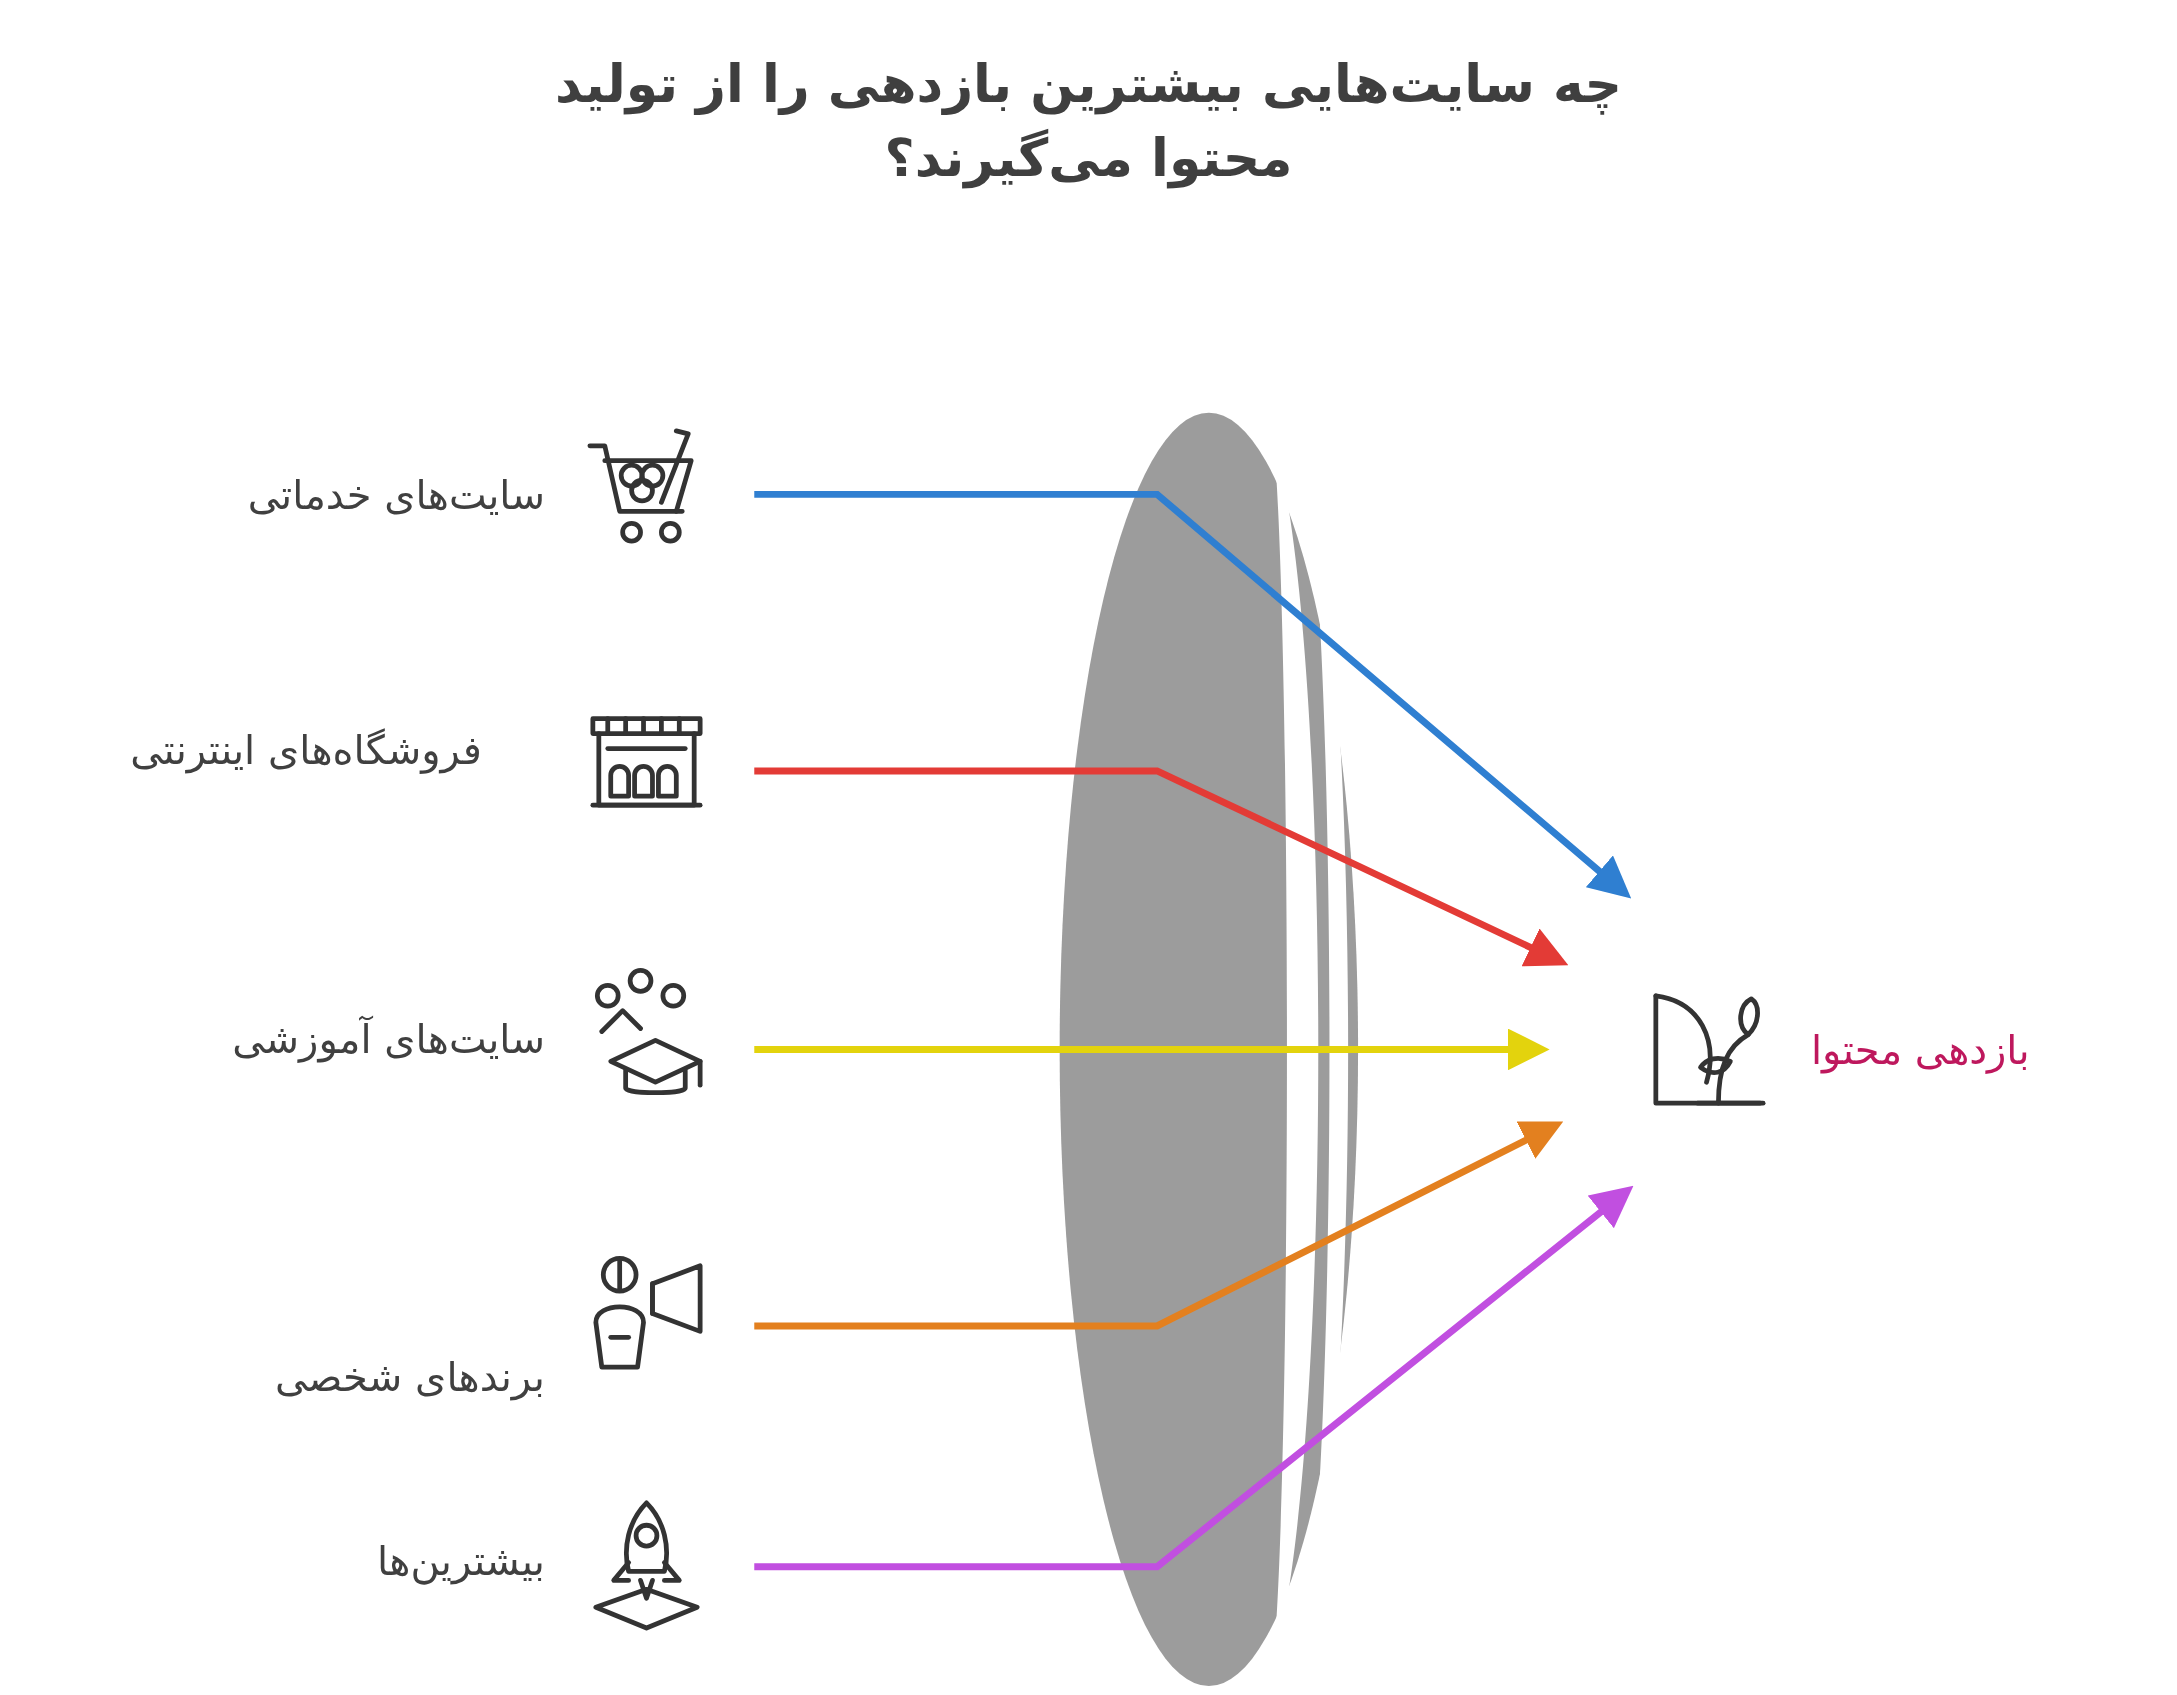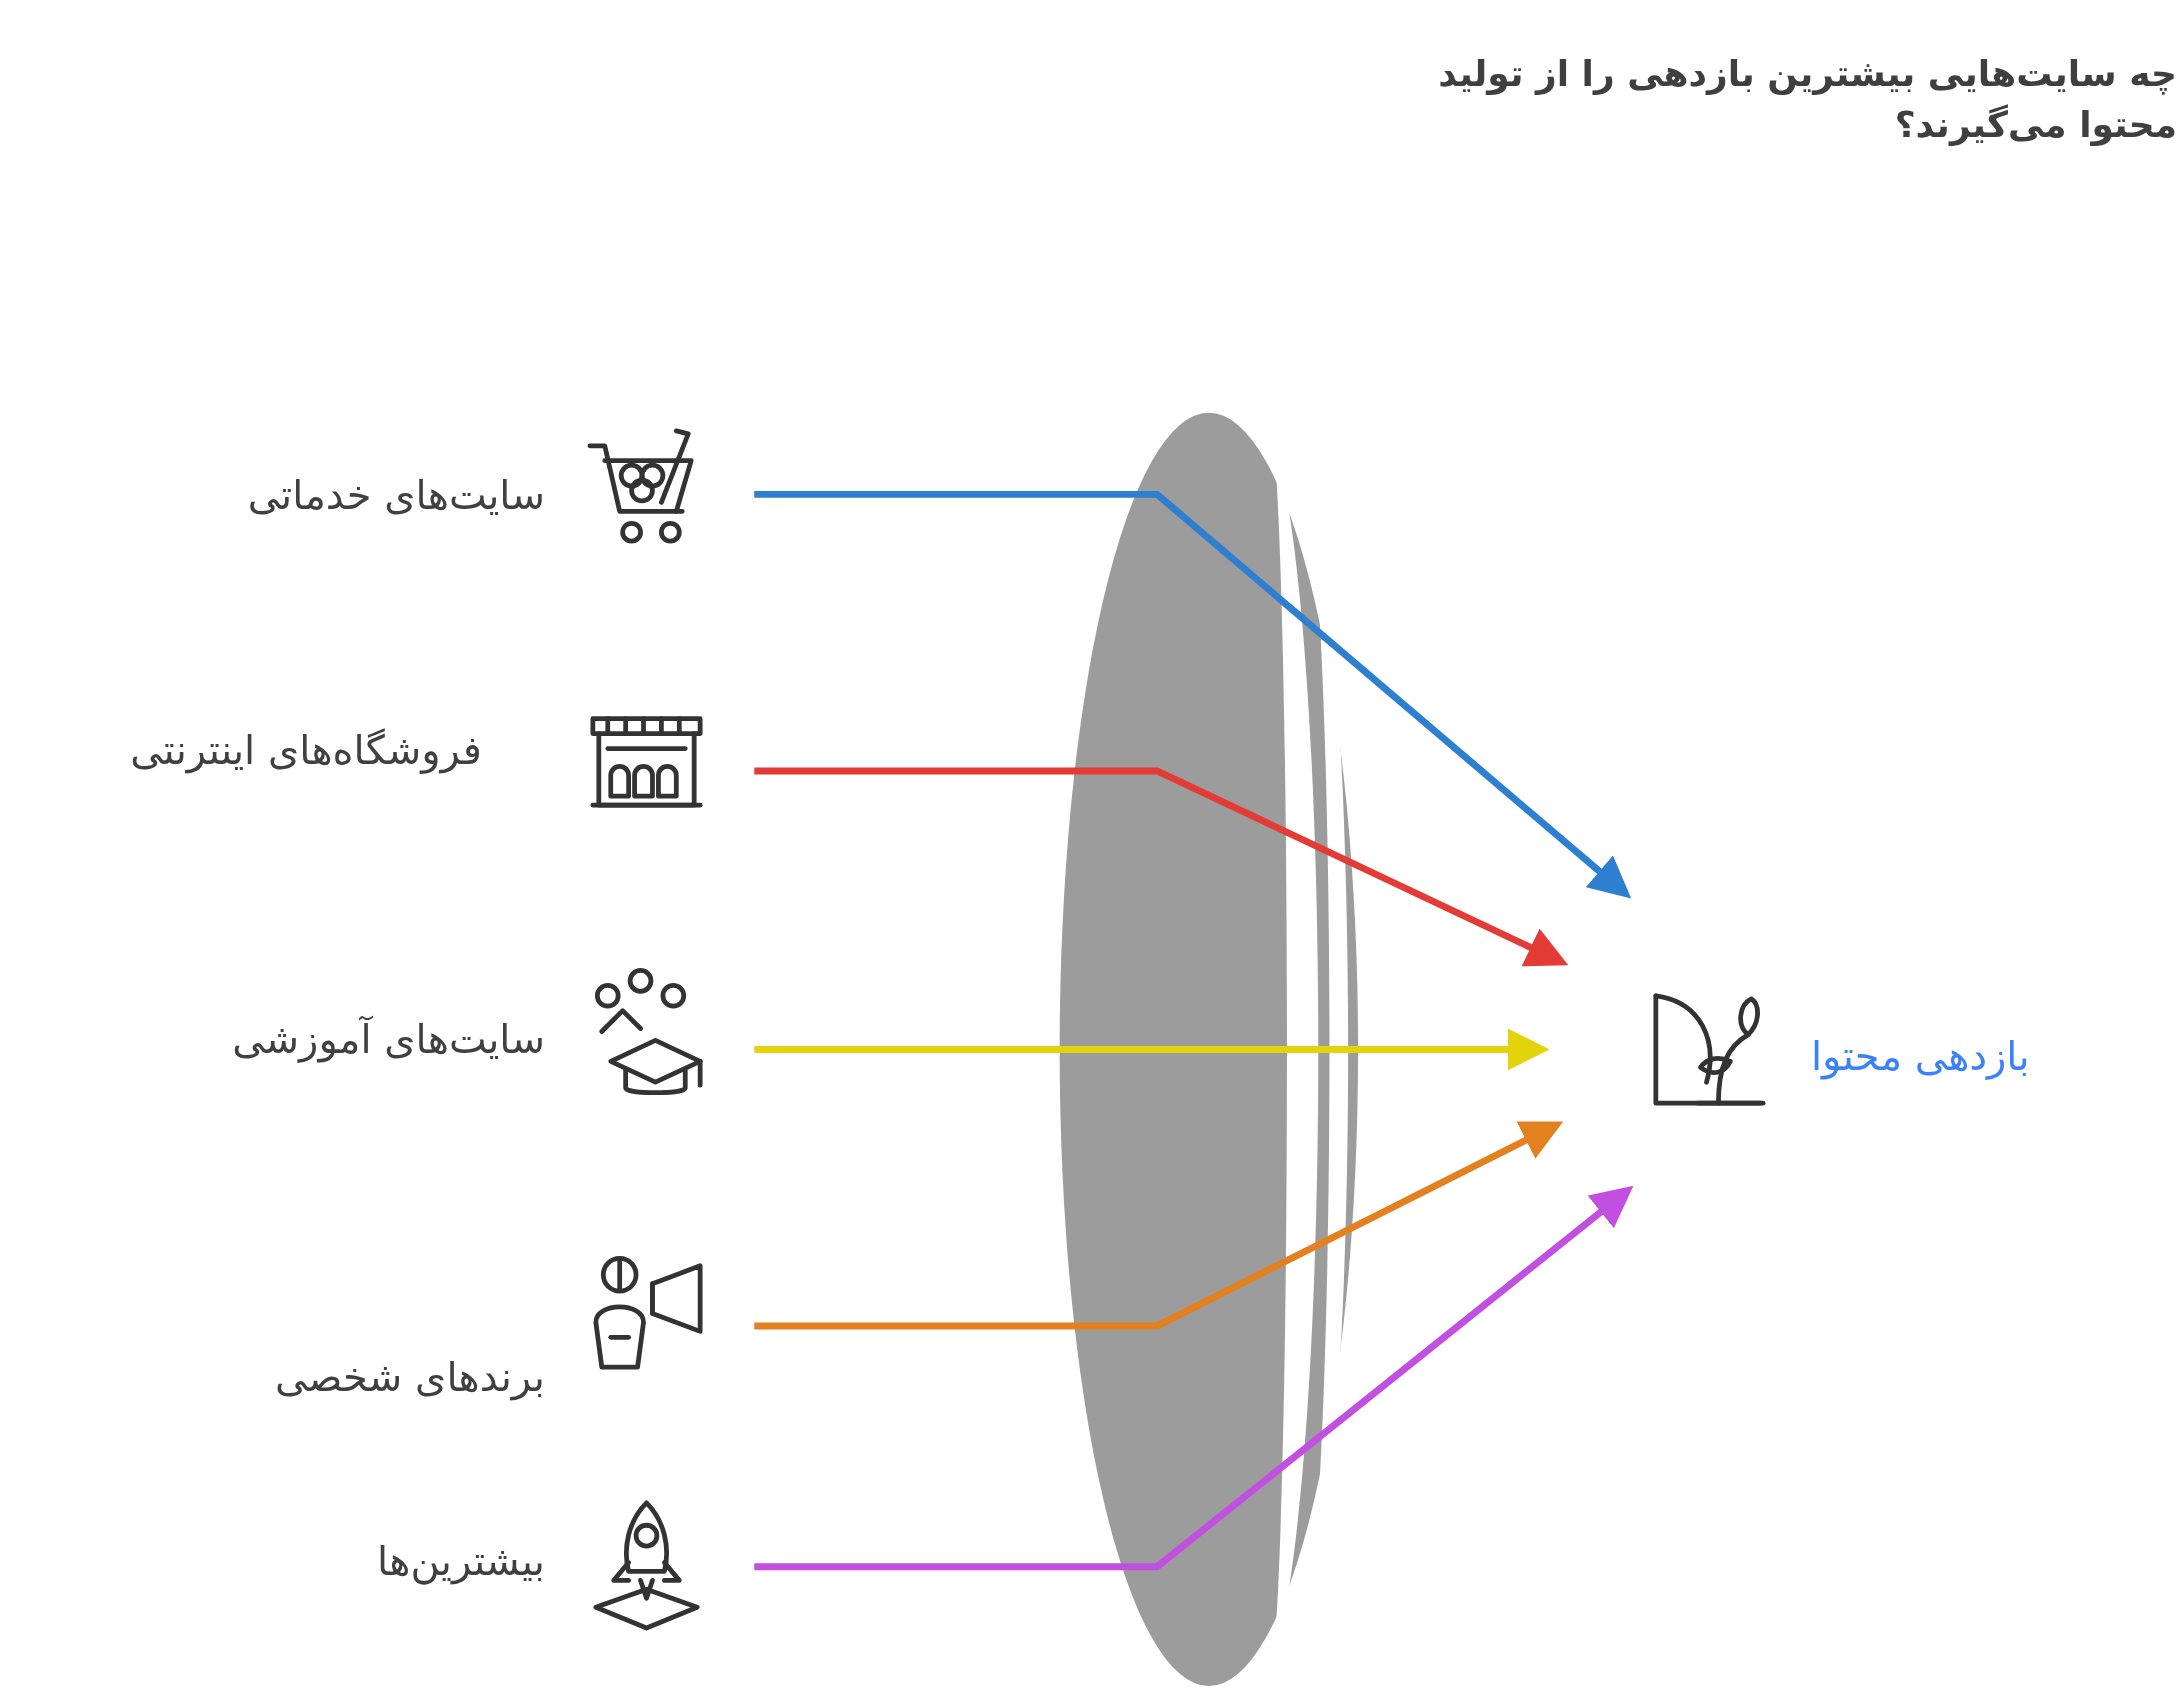--- a/index.html
+++ b/index.html
@@ -18,22 +18,22 @@
     position: absolute;
     inset: 0;
     width: 2177px;
     height: 1695px;
   }
   .title {
     position: absolute;
     top: 48px;
     left: 0;
     width: 2177px;
-    text-align: right;
-    font-size: 36px;
+    text-align: center;
+    font-size: 52px;
     font-weight: bold;
     color: #3f3f3f;
     line-height: 1.42;
     letter-spacing: 0px;
   }
   .title span { display: block; }
 
   svg.diagram {
     position: absolute;
     left: 0;
@@ -51,23 +51,22 @@
     text-align: right;
     direction: rtl;
   }
   .src-label {
     width: 478px;
     right: 1632px;   
     text-align: right;
   }
   .out-label {
     font-size: 40px;
-    color: #3b82f6;
+    color: #be185d;
     white-space: nowrap;
-    margin-top: 6px;
   }
   .icon-box {
     position: absolute;
     width: 149px;
     height: 149px;
   }
   .icon-box svg { width: 149px; height: 149px; display: block; }
 </style>
 </head>
 <body>

